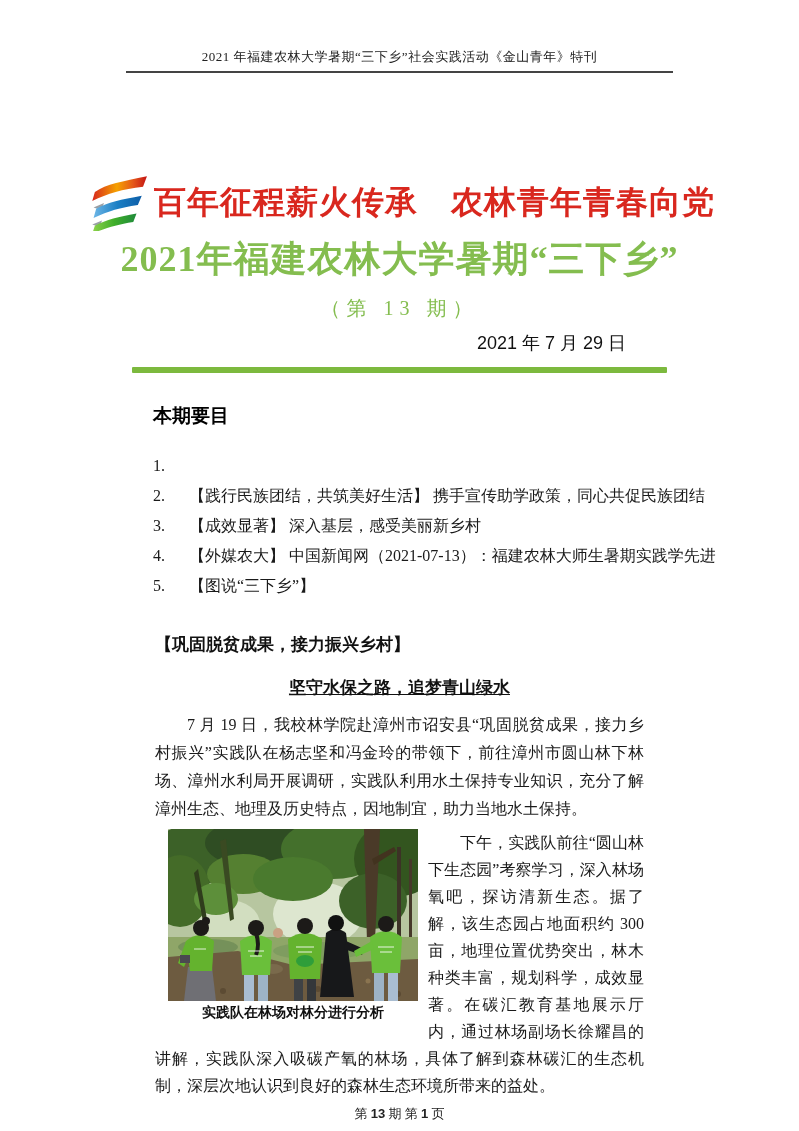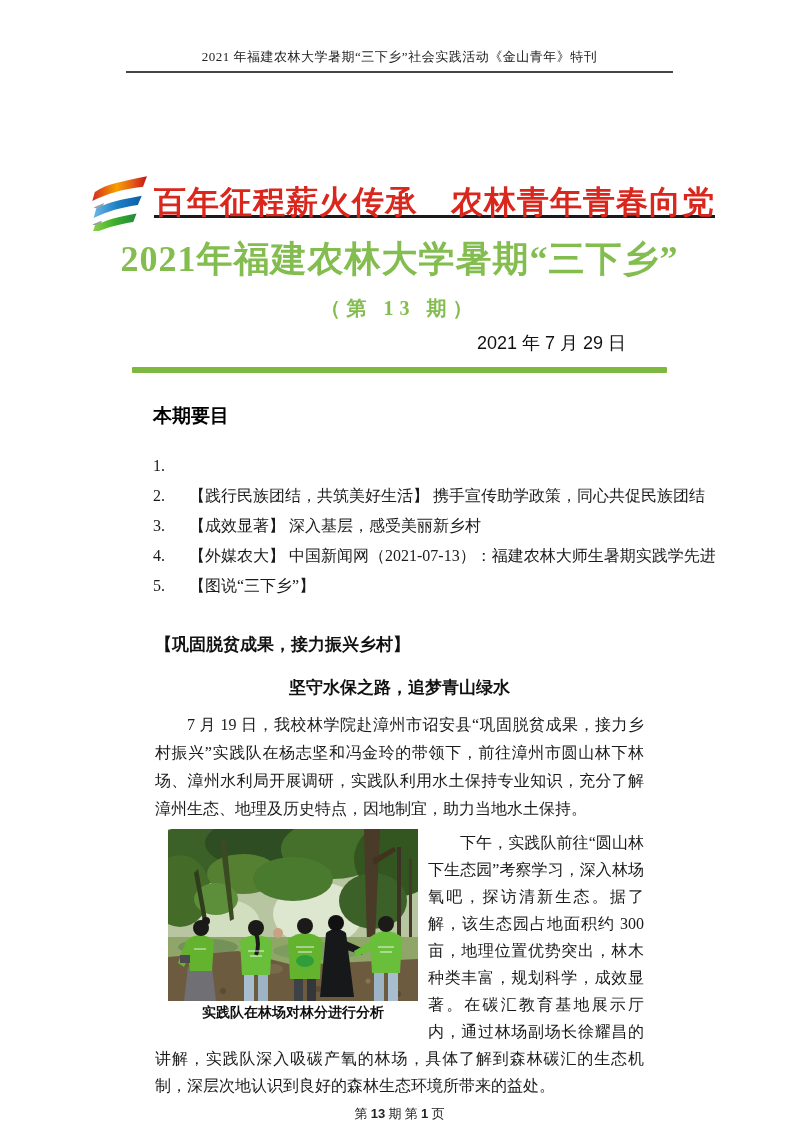--- a/index.html
+++ b/index.html
@@ -9,34 +9,34 @@
     font-family:"Liberation Serif", serif; color:#1a1a1a;
   }
   
   .running-header {
     margin:48px 53px 0 53px; text-align:center;
     font-size:13px; letter-spacing:0.5px; color:#222;
     border-bottom:2px solid #444; padding-bottom:5px;
   }
   
   .masthead { margin-top:100px; }
-  .slogan-row { display:flex; align-items:center; justify-content:center; gap:4px; height:60px;text-decoration:underline; }
+  .slogan-row { display:flex; align-items:center; justify-content:center; gap:4px; height:60px; }
   .flag-logo { width:66px; height:56px; flex:0 0 auto; }
   .slogan {
     font-family:"Liberation Serif", serif; font-weight:bold;
     font-size:32px; letter-spacing:1px; color:#d9271e; white-space:nowrap;
   }
   .big-title {
     text-align:center; font-weight:bold; color:#84bd4f;
     font-size:36px; line-height:52px; letter-spacing:1px;
     font-family:"Liberation Serif", serif; white-space:nowrap;
   }
   .big-title .red-part { color:#c9281c; }
   .issue-line {
-    text-align:center; color:#84bd4f; font-weight:bold;
+    text-align:center; color:#84bd4f; font-weight:normal;
     font-size:20px; letter-spacing:6px; margin-top:10px;
     font-family:"Liberation Serif", serif;
   }
   .pub-date {
     text-align:right; margin-right:100px; margin-top:9px;
     font-family:"Liberation Sans", sans-serif; font-size:18px; color:#111;
   }
   .green-rule {
     width:535px; height:6px; background:#7cb93e; margin:12px auto 0 auto; border-radius:1px;
   }
@@ -45,21 +45,21 @@
   .toc-heading {
     font-family:"Liberation Sans", sans-serif; font-weight:bold;
     font-size:19px; color:#000; margin-bottom:22px;
   }
   .toc-item { display:flex; font-size:16px; line-height:30px; color:#1a1a1a; }
   .toc-num { width:36px; flex:0 0 auto; }
   .toc-text { white-space:nowrap; }
   
   .article { margin:32px 82px 0 82px; }
   .section-title { font-size:17px; font-weight:bold; color:#111; }
-  .article-subtitle { text-align:center; font-size:17px; font-weight:bold; margin-top:20px; color:#111; }
+  .article-subtitle { text-align:center; font-size:17px; font-weight:bold; margin-top:20px; color:#111;text-decoration:underline; }
   .body-para {
     margin:12px 0 0 0; font-size:16px; line-height:28px;
     text-align:justify; text-indent:2em; color:#1a1a1a;
   }
   .para2-wrap { margin-top:2px; overflow:hidden; }
   .para2-wrap .body-para { margin-top:4px; line-height:27px; }
   .photo-figure { float:left; width:250px; margin:4px 10px 0 0;padding-left:13px; }
   .photo-svg { display:block; width:250px; height:172px; }
   .photo-caption {
     font-family:"Liberation Sans", sans-serif; font-weight:bold;

